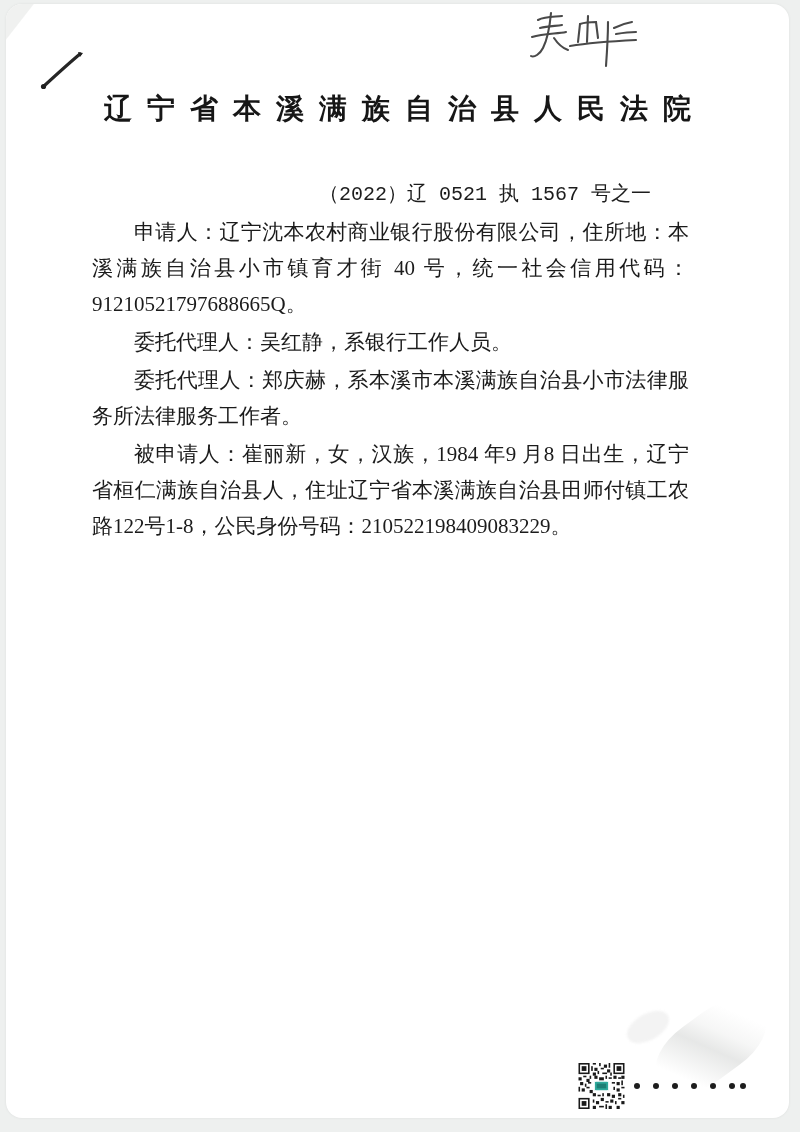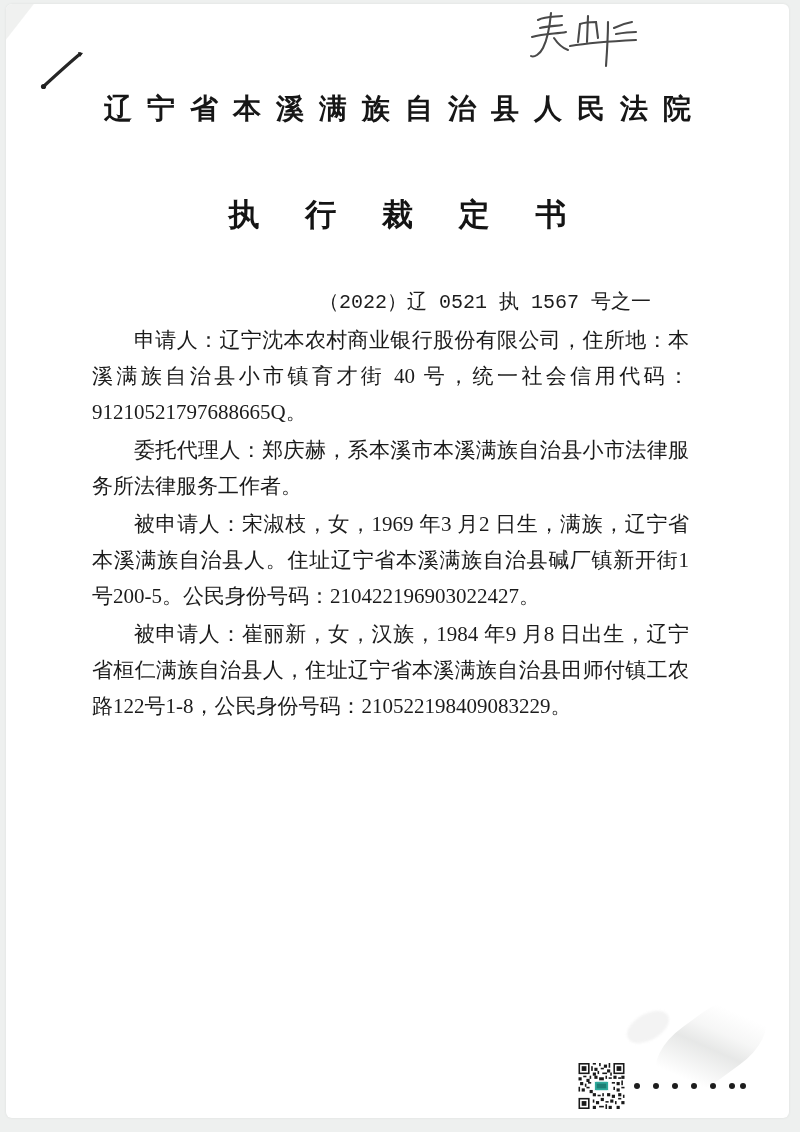--- a/index.html
+++ b/index.html
@@ -7,21 +7,21 @@
     width:800px;height:1132px;
     background:#eef0ef;
     font-family:"Liberation Serif","DejaVu Serif",serif;
     position:relative;
     overflow:hidden;
   }
   .page{
     position:absolute;
     left:6px;top:4px;right:11px;bottom:14px;
     background:#ffffff;
-    border-radius:6px;
+    border-radius:16px;
     box-shadow:0 0 3px rgba(0,0,0,0.07);
     overflow:hidden;
   }
   
   .corner-cut{
     position:absolute;top:-6px;left:-8px;width:86px;height:60px;
     background:linear-gradient(128deg,#f0f1f0 30%,rgba(255,255,255,0) 31%);
     pointer-events:none;
   }
   .pen-mark{
@@ -122,28 +122,27 @@
       <path d="M64 8 L 63 34"></path>
       <path d="M46 38 C 64 35, 92 33, 112 32"></path>
       <path d="M84 14 C 84 28, 83 44, 82 58"></path>
       <path d="M90 20 C 96 17, 102 15, 108 14"></path>
       <path d="M92 26 C 98 25, 106 24, 112 24"></path>
     </g>
   </svg>
 
   <h1 class="court-name">辽宁省本溪满族自治县人民法院</h1>
 
-  <h2 class="doc-title">执 行 裁 定 书</h2>
 
   <div class="case-number">（2022）辽 0521 执 1567 号之一</div>
 
   <div class="body-text">
     <p>申请人：辽宁沈本农村商业银行股份有限公司，住所地：本溪满族自治县小市镇育才街 40 号，统一社会信用代码：91210521797688665Q。</p>
+    <p>委托代理人：吴红静，系银行工作人员。</p>
     <p>委托代理人：郑庆赫，系本溪市本溪满族自治县小市法律服务所法律服务工作者。</p>
-    <p>被申请人：宋淑枝，女，1969 年3 月2 日生，满族，辽宁省本溪满族自治县人。住址辽宁省本溪满族自治县碱厂镇新开街1号200-5。公民身份号码：210422196903022427。</p>
     <p>被申请人：崔丽新，女，汉族，1984 年9 月8 日出生，辽宁省桓仁满族自治县人，住址辽宁省本溪满族自治县田师付镇工农路122号1-8，公民身份号码：210522198409083229。</p>
   </div>
 
   <svg class="qr" viewBox="0 0 29 29">
     <rect x="0" y="0" width="29" height="29" fill="#ffffff"></rect>
     <g fill="#1a1a1a">
 
       <rect x="0" y="0" width="7" height="7"></rect>
         <rect x="1" y="1" width="5" height="5" fill="#fff"></rect>
         <rect x="2" y="2" width="3" height="3"></rect>

